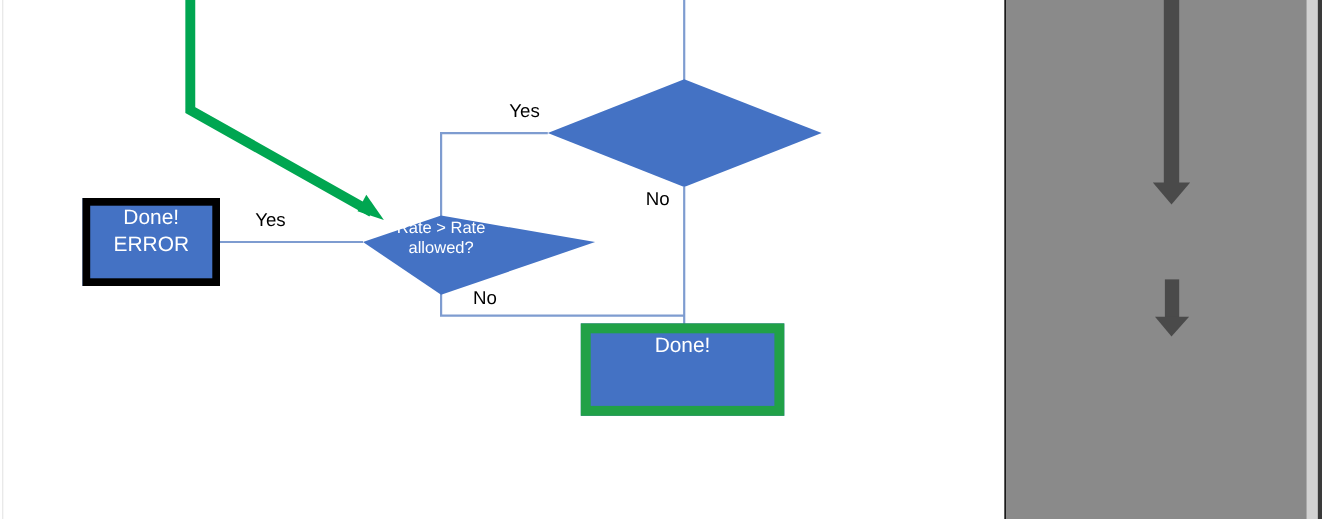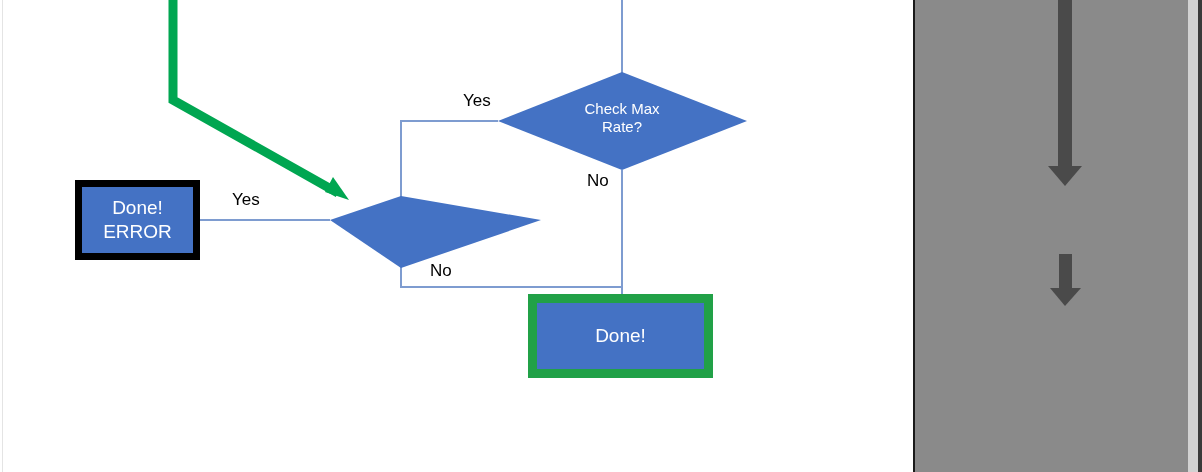--- a/index.html
+++ b/index.html
@@ -54,21 +54,20 @@
     line-height: 1;
     white-space: nowrap;
   }
 
   
   .proc-box {
     position: absolute;
     box-sizing: border-box;
     background: #4472C4;
     display: flex;
-    align-items: center;
     justify-content: center;
   }
   #done-error-box {
     left: 75px; top: 180px;
     width: 125px; height: 80px;
     border: 7px solid #000000;
   }
   #done-box {
     left: 528px; top: 294px;
     width: 185px; height: 84px;
@@ -139,23 +138,23 @@
       <polygon points="622,72 747,121 622,170 498,121" fill="#4472C4"></polygon>
 
       <polygon points="401,196 541,220 401,268 330,220" fill="#4472C4"></polygon>
 
       <g>
         <polyline points="173,0 173,100 338,193" fill="none" stroke="#00A651" stroke-width="9" stroke-linecap="butt" stroke-linejoin="miter"></polyline>
         <polygon points="349,200 325,192 333,177" fill="#00A651"></polygon>
       </g>
     </svg>
 
-    <div class="node-text" style="left:542px; top:100px; width:160px; font-size:15px;">Check Max
-Rate?</div>
 
+    <div class="node-text" style="left:331px; top:199px; width:140px; font-size:15px;">Rate &gt; Rate
+allowed?</div>
 
     <div class="edge-label" style="left:463px; top:92px;">Yes</div>
 
     <div class="edge-label" style="left:587px; top:172px;">No</div>
 
     <div class="edge-label" style="left:232px; top:191px;">Yes</div>
 
     <div class="edge-label" style="left:430px; top:262px;">No</div>
 
     <div class="proc-box" id="done-error-box">

